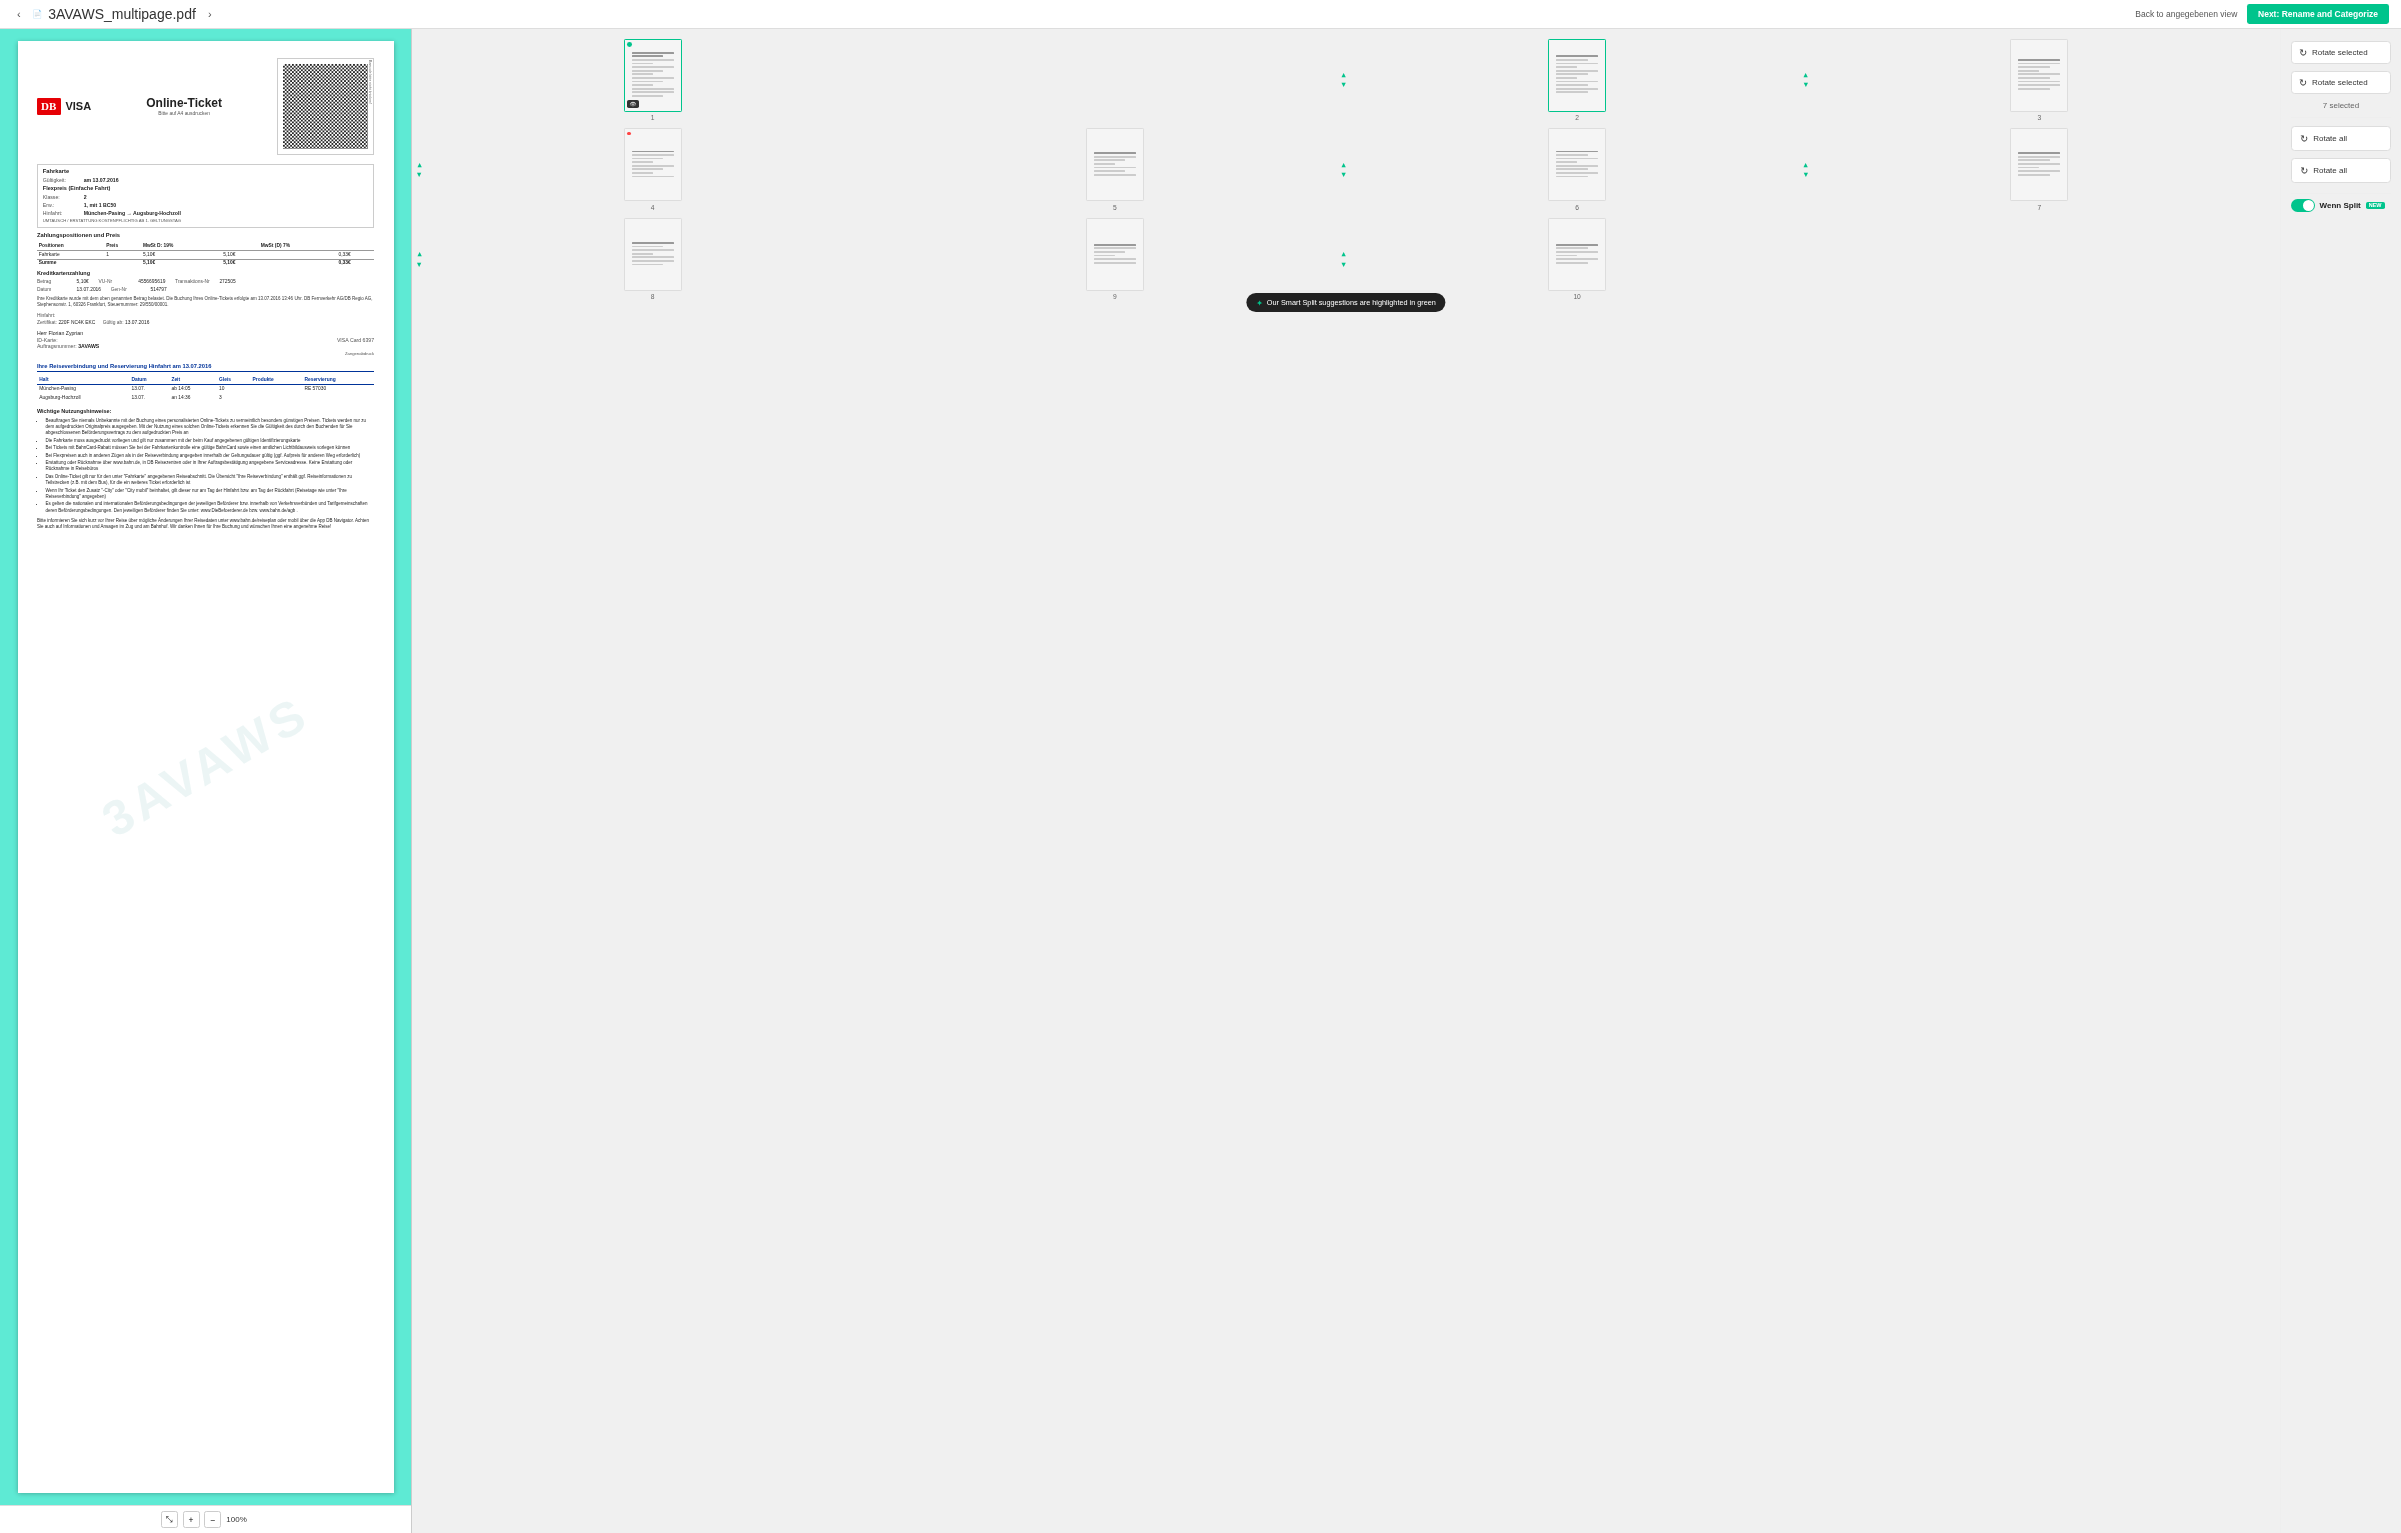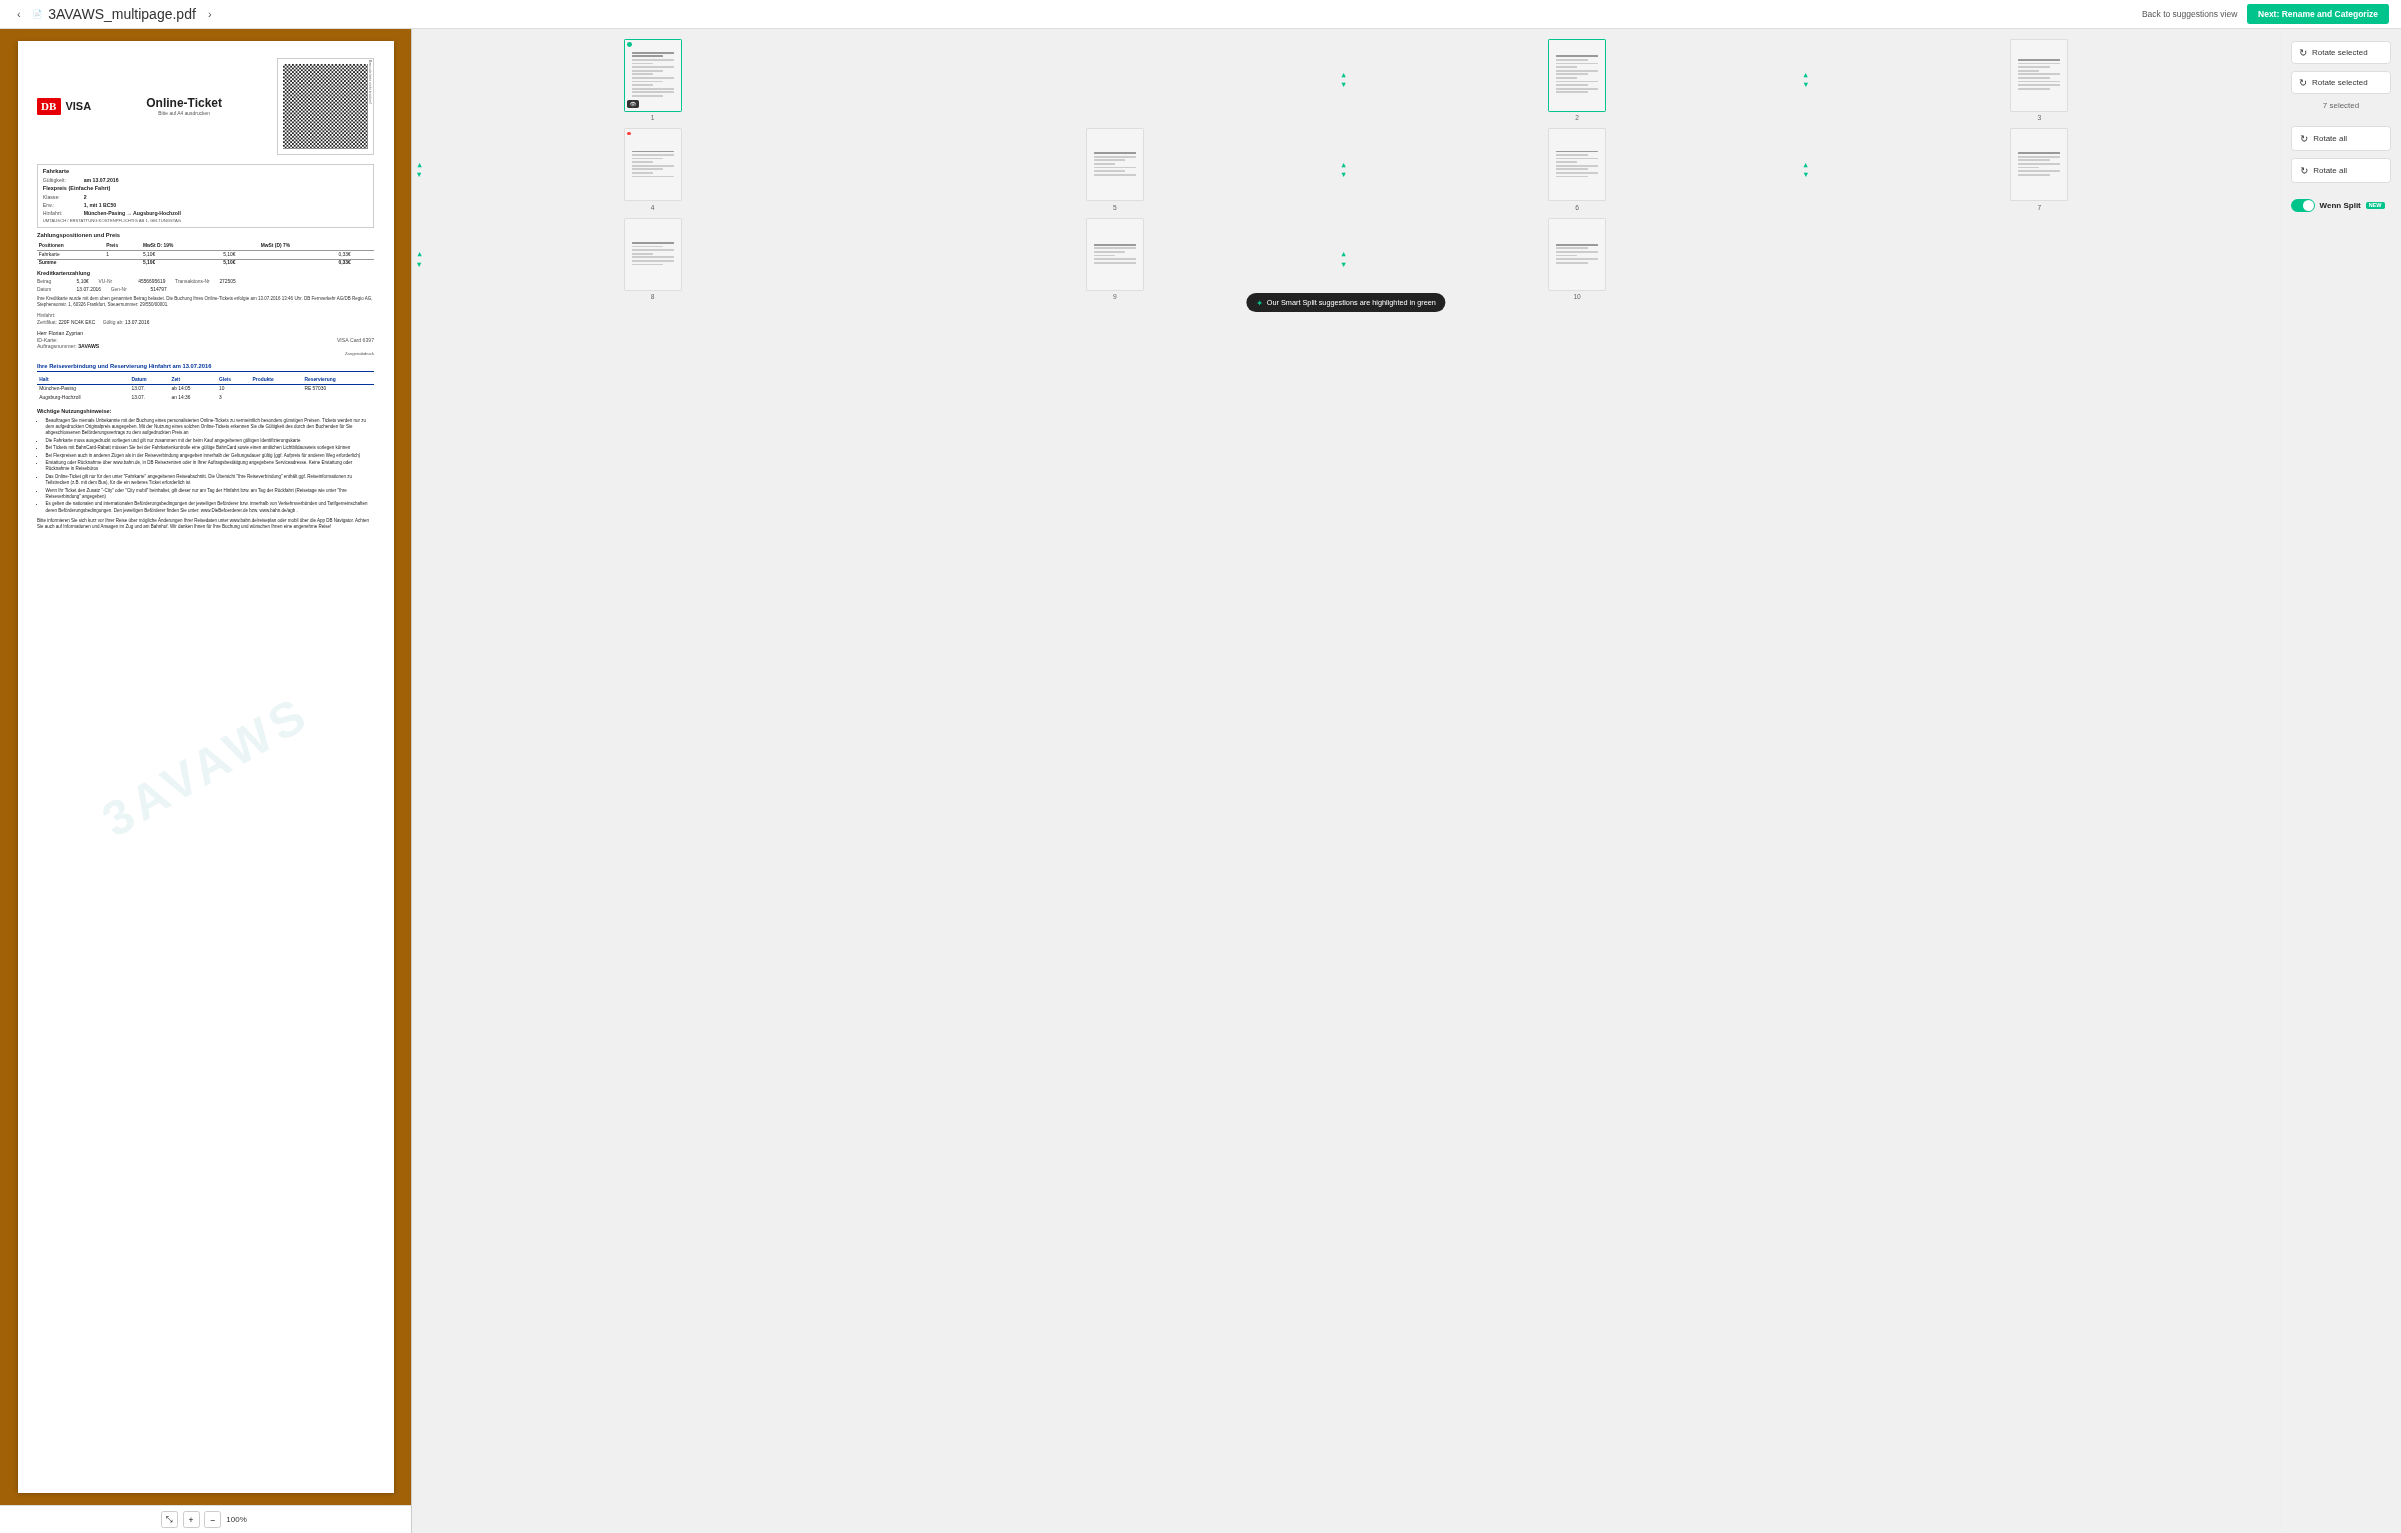--- a/index.html
+++ b/index.html
@@ -26,21 +26,21 @@
     
     .main-layout { display: flex; flex: 1; overflow: hidden; }
 
     
     .pdf-panel {
       flex: 0 0 412px; background: #e8e8e8; border-right: 0.6px solid #ccc;
       display: flex; flex-direction: column; position: relative; overflow: hidden;
     }
     .pdf-content {
       flex: 1; overflow-y: auto; display: flex; justify-content: center;
-      padding: 12px; background: #a16207;
+      padding: 12px; background: #5eead4;
     }
     .pdf-page {
       background: #fff; width: 376px; min-height: 473px;
       box-shadow: 0 1.2px 4.9px rgba(0,0,0,0.3); padding: 17px 19.4px;
       font-size: 5.2px; line-height: 1.3; color: #222; position: relative;
     }
     
     .db-header { display: flex; align-items: center; justify-content: space-between; margin-bottom: 8.5px; }
     .db-logo { display: flex; align-items: center; gap: 4.9px; }
     .db-red-box { background: #e60005; color: #fff; font-weight: 900; font-size: 11px; padding: 1.8px 4.2px; border-radius: 1.2px; font-family: serif; }
@@ -166,21 +166,21 @@
 <div class="top-bar">
   <div class="top-bar-left">
     <button class="nav-arrow">‹</button>
     <div class="top-bar-center">
       <span class="file-icon">📄</span>
       <span class="filename">3AVAWS_multipage.pdf</span>
     </div>
     <button class="nav-arrow">›</button>
   </div>
   <div class="top-bar-right">
-    <a class="back-link">Back to suggestions view</a>
+    <a class="back-link">Back to angegebenen view</a>
     <button class="next-btn">Next: Rename and Categorize</button>
   </div>
 </div>
 
 <div class="main-layout">
 
   <div class="pdf-panel">
     <div class="pdf-content">
       <div class="pdf-page">
 

